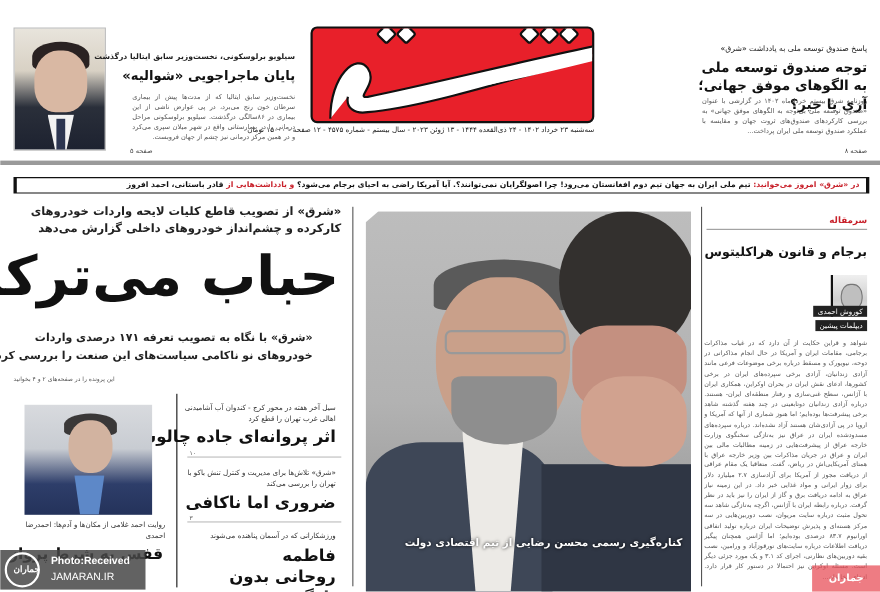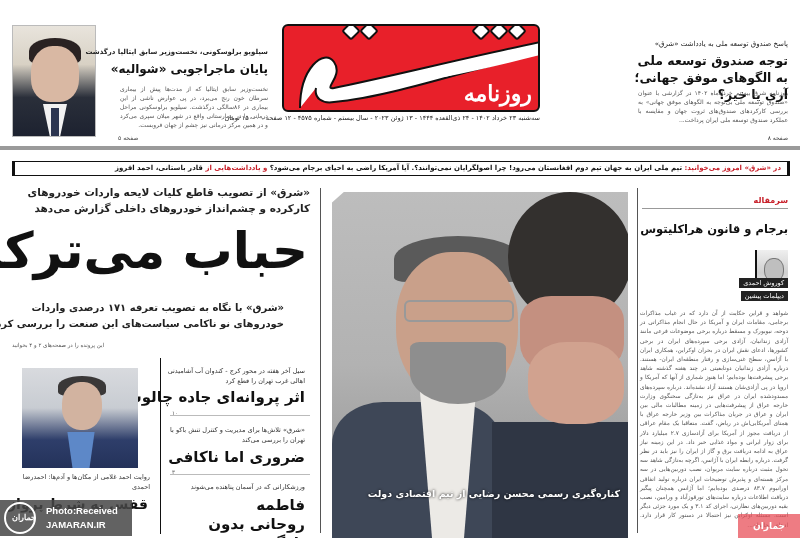--- a/index.html
+++ b/index.html
@@ -81,21 +81,21 @@
   .ag-kicker { position:absolute; right: 650px; top: 472px; width: 140px; font-size: 6.5px; line-height: 10px; color:#333; text-align: right; }
   .ag-title { position:absolute; right: 652px; top: 496px; font-size: 14px; font-weight: bold; color:#111; white-space: nowrap; text-align: right; }
 
   .watermark {
     position:absolute; left: 0; top: 500px; width: 132px; height: 36px; background: rgba(70,70,70,0.85);
     color:#fff; font-family: "Liberation Sans", sans-serif;
   }
   .watermark .circ { position:absolute; left: 4px; top: 2px; width: 32px; height: 32px; border: 2px solid #fff; border-radius: 50%; }
   .watermark .circ span { position:absolute; left: 6px; top: 9px; font-size: 8px; font-weight: bold; }
   .watermark .l1 { position:absolute; left: 46px; top: 5px; font-size: 9.5px; font-weight: bold; }
-  .watermark .l2 { position:absolute; left: 46px; top: 19px; font-size: 9.5px; font-weight: bold; }
+  .watermark .l2 { position:absolute; left: 46px; top: 19px; font-size: 9.5px; font-weight: normal; }
 
   
   .main-photo {
     position:absolute; left: 332px; top: 192px; width: 296px; height: 346px; overflow:hidden;
     background: linear-gradient(180deg,#bdbdbd 0%,#b2b2b2 50%,#8e8e8e 100%);
     clip-path: polygon(4% 0,100% 0,100% 100%,0 100%,0 3%);
   }
   .mp-suit-l { position:absolute; left: 0; top: 210px; width: 170px; height: 140px; background:#3e4757; border-radius: 30% 30% 0 0; }
   .mp-suit-r { position:absolute; left: 160px; top: 230px; width: 140px; height: 120px; background:#2f3644; }
   .mp-shirt { position:absolute; left: 76px; top: 200px; width: 80px; height: 146px; background:#eceae6; clip-path: polygon(15% 0,85% 0,70% 100%,30% 100%); }
@@ -132,21 +132,20 @@
   </svg>
   <div class="logo-dots" style="left:60px;">
     <div class="dot" style="left:0; top:-14px;"></div>
     <div class="dot" style="left:18px; top:-14px;"></div>
   </div>
   <div class="logo-dots" style="left:190px;">
     <div class="dot" style="left:0; top:-14px;"></div>
     <div class="dot" style="left:18px; top:-14px;"></div>
     <div class="dot" style="left:36px; top:-14px;"></div>
   </div>
-  <span class="logo-sub">روزنامه</span>
 </div>
 <div class="date-line">سه‌شنبه ۲۳ خرداد ۱۴۰۲ - ۲۴ ذی‌القعده ۱۴۴۴ - ۱۳ ژوئن ۲۰۲۳ - سال بیستم - شماره ۴۵۷۵ - ۱۲ صفحه - ۱۵۰۰۰ تومان</div>
 
 <div class="tl-photo">
   <div class="hair"></div>
     <div class="face"></div>
     <div class="shirt"></div>
     <div class="tie"></div>
 </div>
 <div class="tl-kicker">سیلویو برلوسکونی، نخست‌وزیر سابق ایتالیا درگذشت</div>

